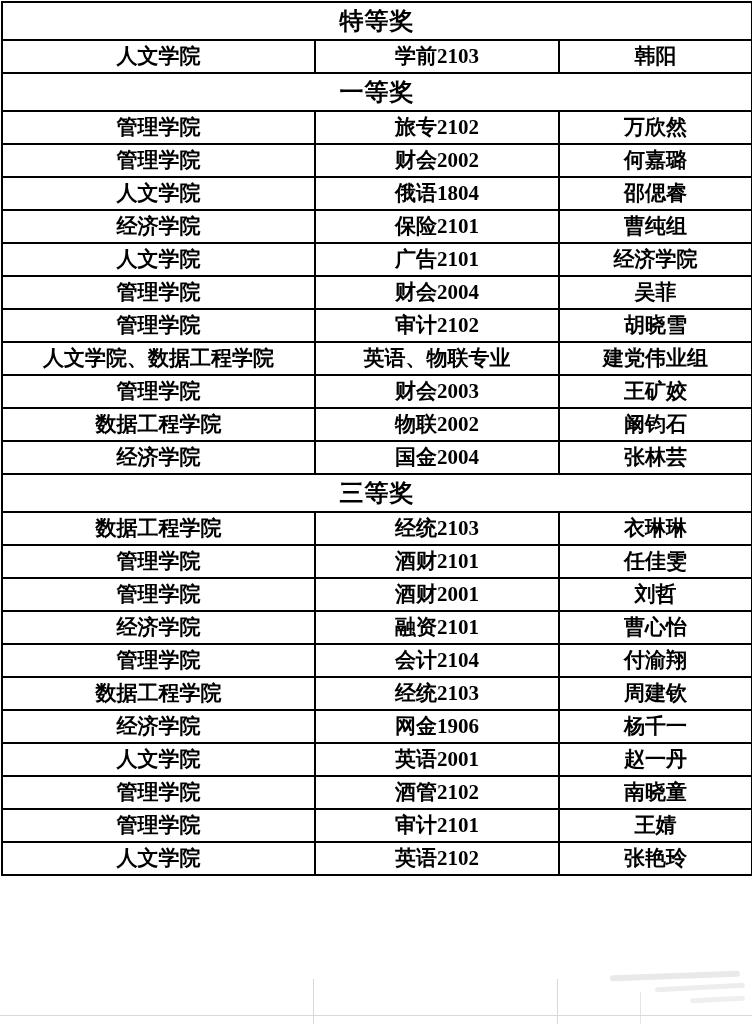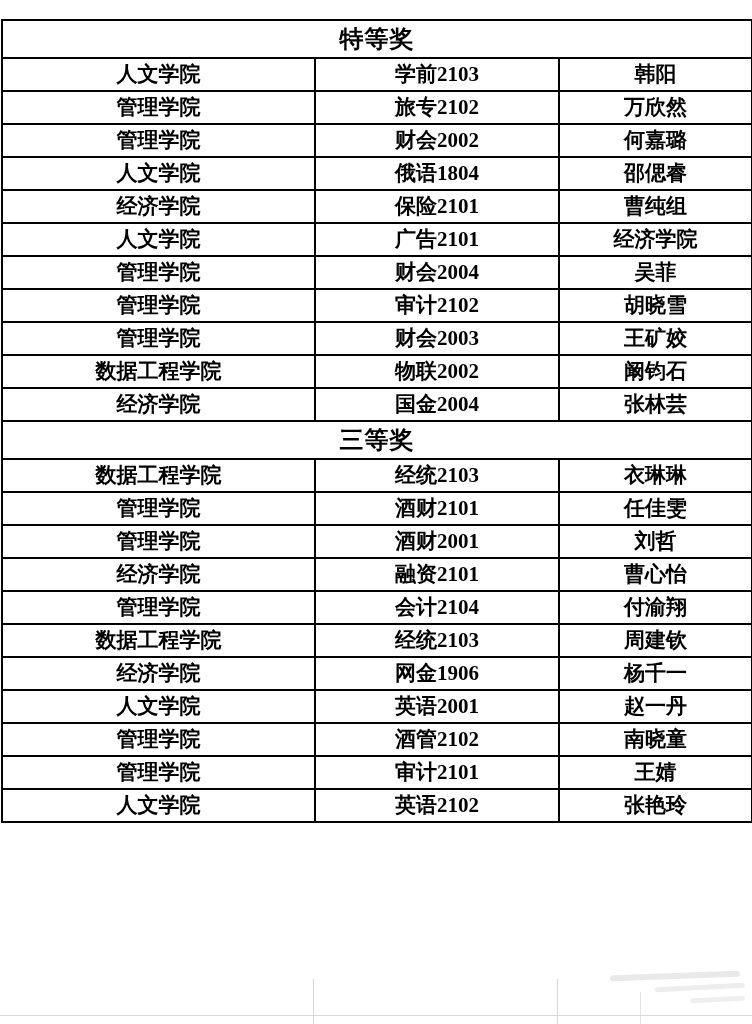--- a/index.html
+++ b/index.html
@@ -11,21 +11,21 @@
     width: 752px;
     height: 1024px;
     position: relative;
     overflow: hidden;
     font-family: "Liberation Serif", serif;
     color: #000000;
   }
   table.awards {
     position: absolute;
     left: 1px;
-    top: 19px;
+    top: 1px;
     width: 750px;
     border-collapse: collapse;
     table-layout: fixed;
   }
   table.awards td {
     border: 2px solid #000000;
     text-align: center;
     vertical-align: middle;
     padding: 0;
     white-space: nowrap;
@@ -73,20 +73,23 @@
   </colgroup>
   <tbody id="awards-body">
       <tr class="section-row">
         <td colspan="3">特等奖</td>
       </tr>
       <tr class="data-row">
         <td>人文学院</td>
         <td>学前2103</td>
         <td>韩阳</td>
       </tr>
+      <tr class="section-row">
+        <td colspan="3">一等奖</td>
+      </tr>
       <tr class="data-row">
         <td>管理学院</td>
         <td>旅专2102</td>
         <td>万欣然</td>
       </tr>
       <tr class="data-row">
         <td>管理学院</td>
         <td>财会2002</td>
         <td>何嘉璐</td>
       </tr>
@@ -107,20 +110,25 @@
       </tr>
       <tr class="data-row">
         <td>管理学院</td>
         <td>财会2004</td>
         <td>吴菲</td>
       </tr>
       <tr class="data-row">
         <td>管理学院</td>
         <td>审计2102</td>
         <td>胡晓雪</td>
+      </tr>
+      <tr class="data-row">
+        <td>人文学院、数据工程学院</td>
+        <td>英语、物联专业</td>
+        <td>建党伟业组</td>
       </tr>
       <tr class="data-row">
         <td>管理学院</td>
         <td>财会2003</td>
         <td>王矿姣</td>
       </tr>
       <tr class="data-row">
         <td>数据工程学院</td>
         <td>物联2002</td>
         <td>阚钧石</td>

